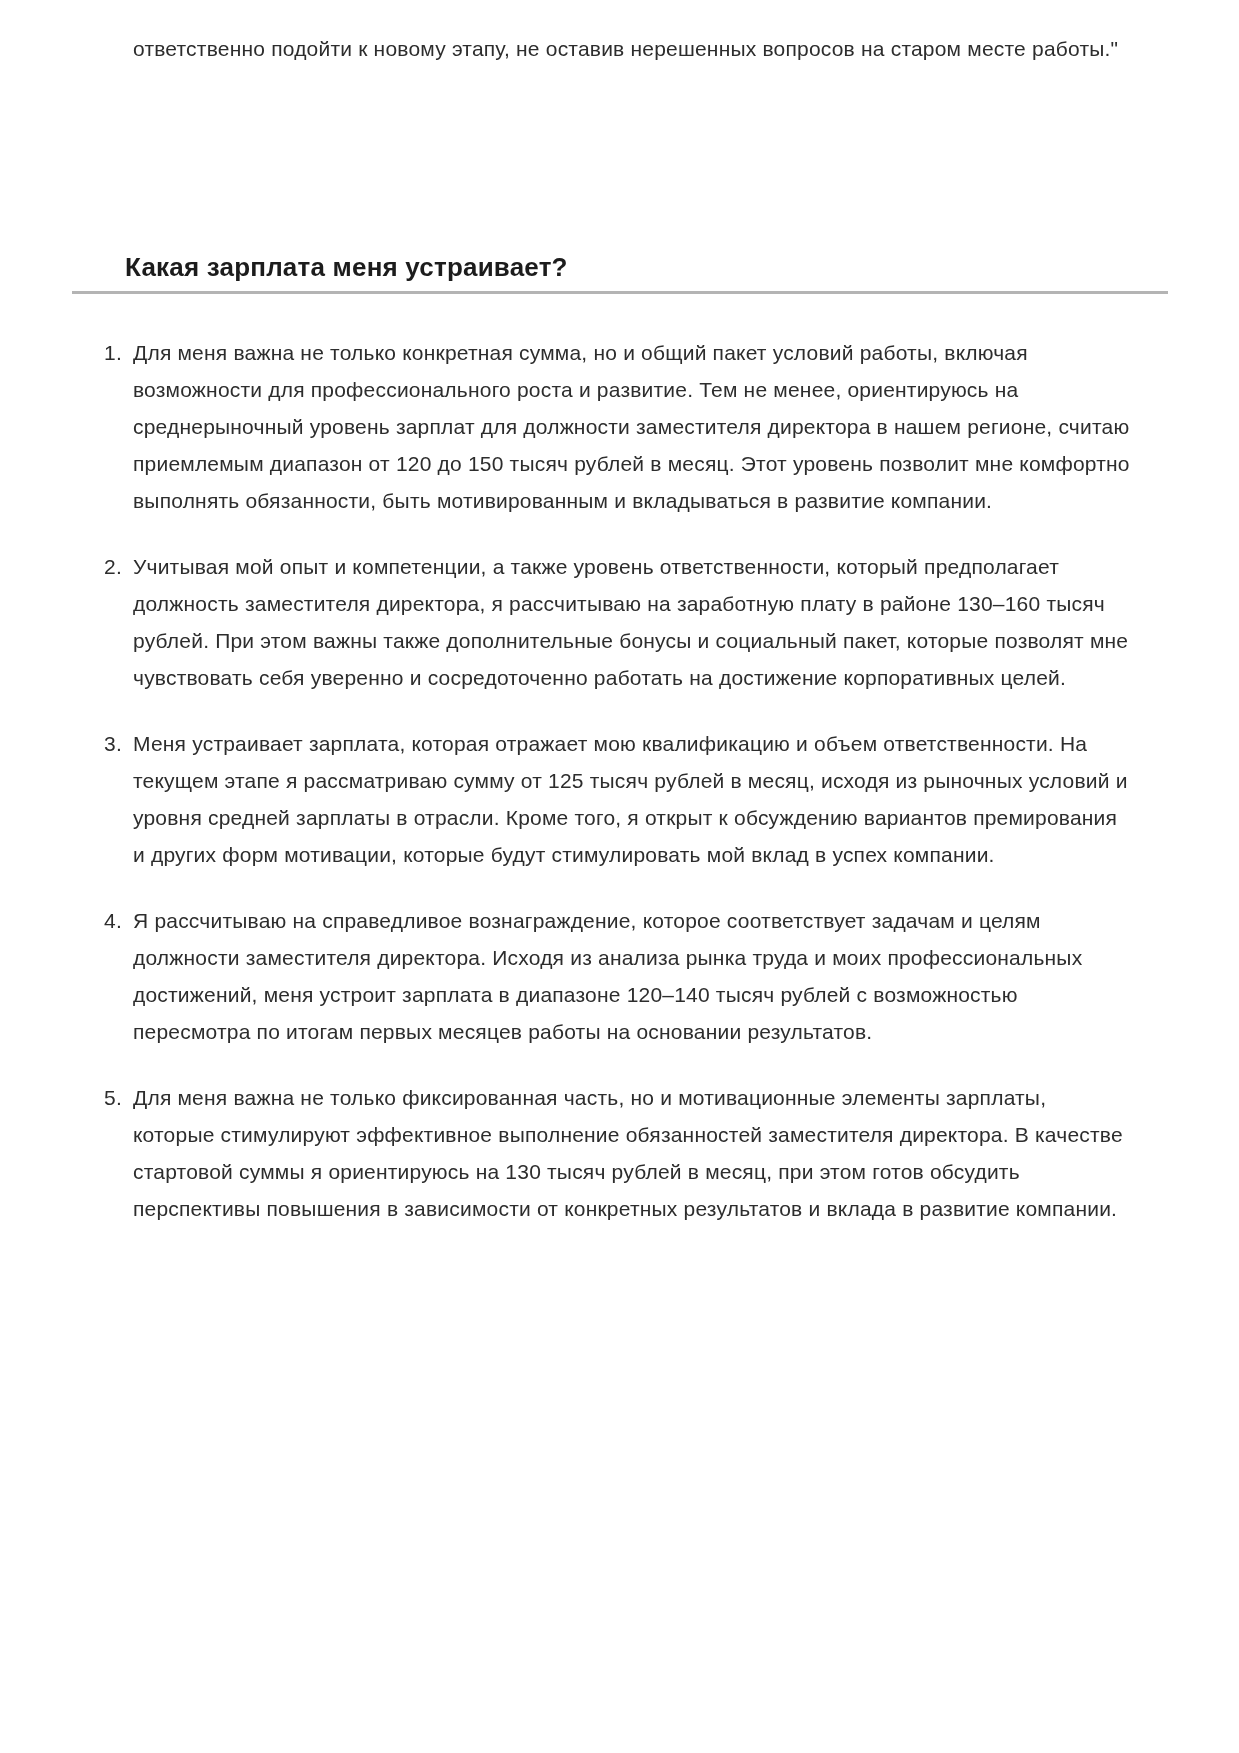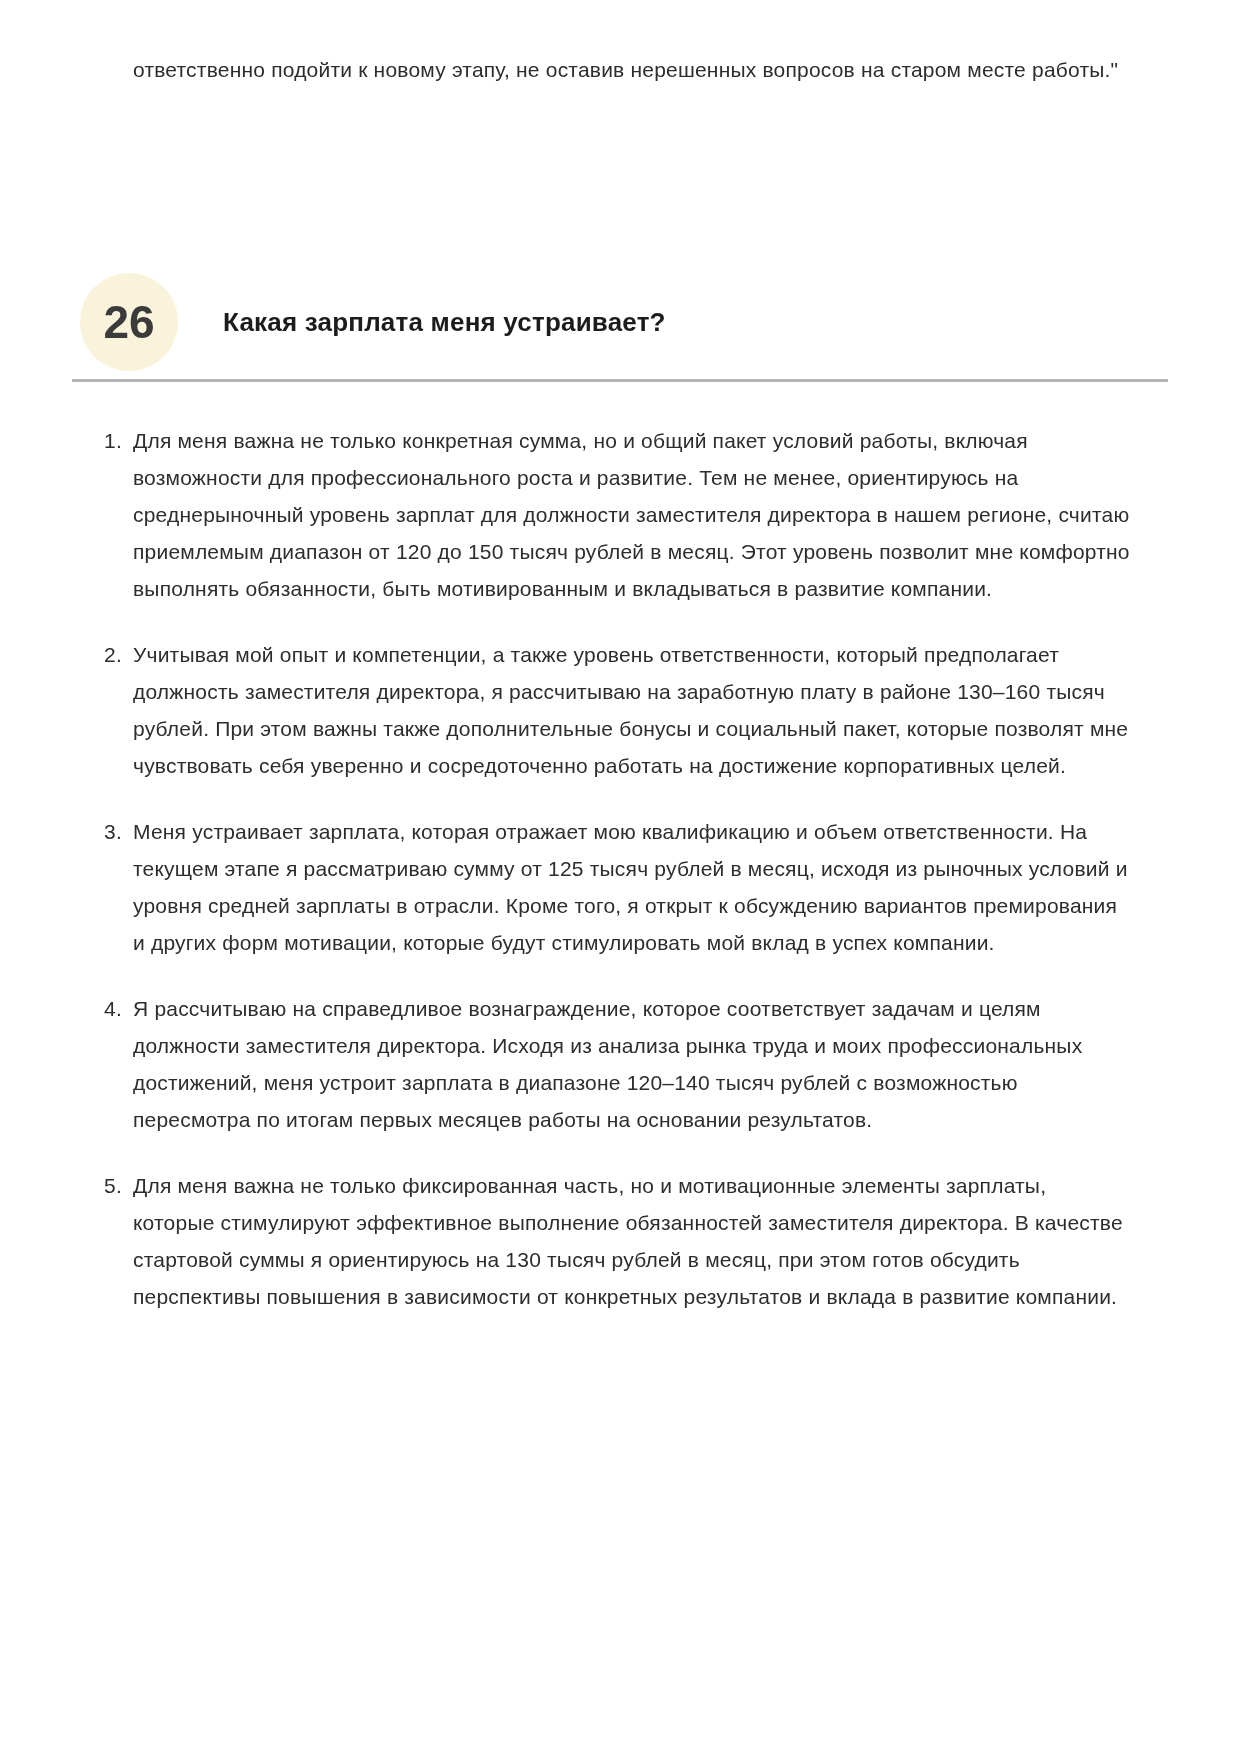--- a/index.html
+++ b/index.html
@@ -12,21 +12,21 @@
     width: 1239px;
     height: 1753px;
     background: #ffffff;
     overflow: hidden;
     font-family: "Liberation Sans", "DejaVu Sans", sans-serif;
     color: #2d2d2d;
     box-sizing: border-box;
   }
   .intro-text {
     margin: 0 106px 0 133px;
-    padding-top: 51px;
+    padding-top: 30px;
     font-size: 21px;
     line-height: 37px;
     letter-spacing: 0.2px;
     color: #2d2d2d;
   }
   .section-header {
     display: flex;
     align-items: center;
     margin-top: 185px;
     margin-left: 80px;
@@ -80,23 +80,20 @@
   }
 </style>
 </head>
 <body>
 
 <div class="page">
 
   <p class="intro-text">ответственно подойти к новому этапу, не оставив нерешенных вопросов на старом месте работы."</p>
 
   <div class="section-header">
-    <div class="badge">
-      <span class="badge-number">26</span>
-    </div>
     <h1 class="section-title">Какая зарплата меня устраивает?</h1>
   </div>
 
   <div class="divider"></div>
 
   <ol class="answers">
     <li class="answer-item">
       <span class="answer-marker">1.</span>
       <span class="answer-text">Для меня важна не только конкретная сумма, но и общий пакет условий работы, включая возможности для профессионального роста и развитие. Тем не менее, ориентируюсь на среднерыночный уровень зарплат для должности заместителя директора в нашем регионе, считаю приемлемым диапазон от 120 до 150 тысяч рублей в месяц. Этот уровень позволит мне комфортно выполнять обязанности, быть мотивированным и вкладываться в развитие компании.</span>
     </li>

